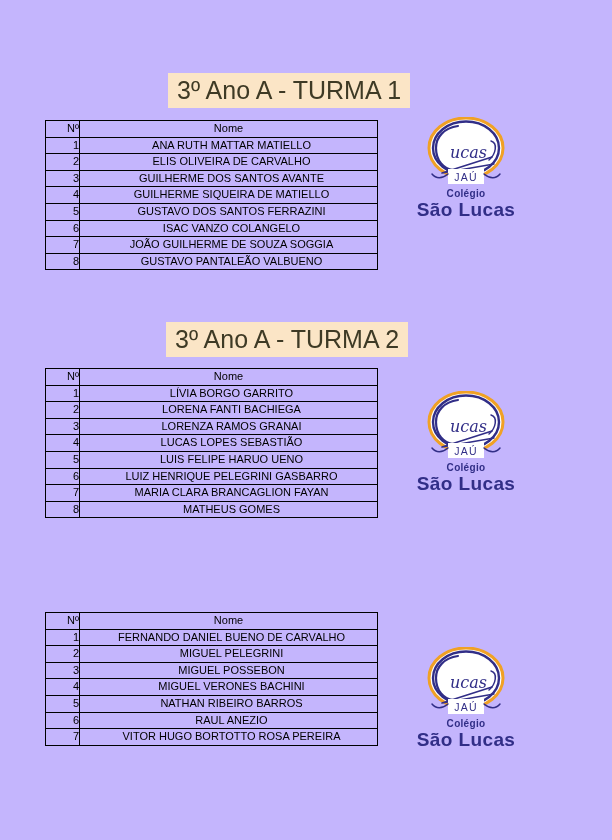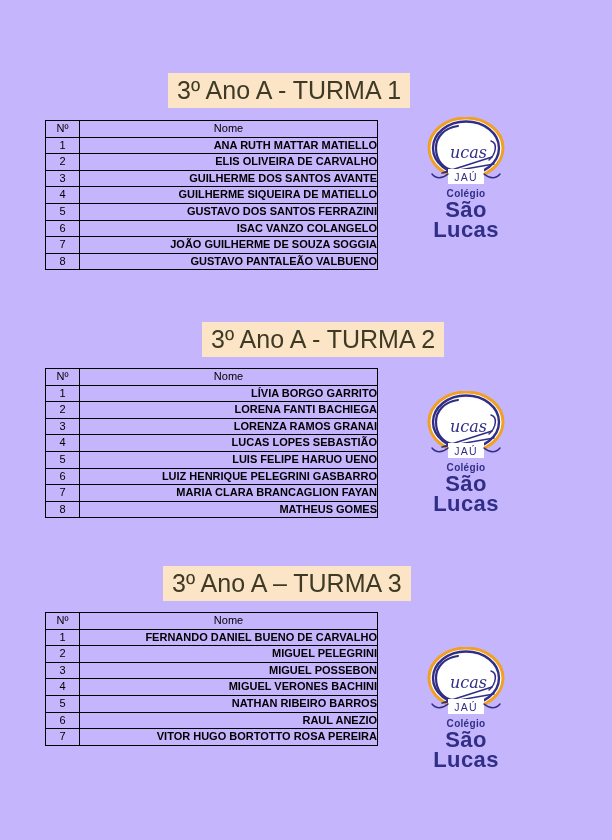--- a/index.html
+++ b/index.html
@@ -15,21 +15,21 @@
     position:absolute;
     display:inline-block;
     background:#FBE5C6;
     color:#3E3A25;
     font-size:25px;
     line-height:27px;
     padding:4px 9px;
     white-space:nowrap;
   }
   .title1{top:73px;left:168px;}
-  .title2{top:322px;left:166px;margin-left:36px;}
+  .title2{top:322px;left:166px;}
   .title3{top:566px;left:163px;}
   
   table.roster{
     position:absolute;
     left:45px;
     width:333px;
     border-collapse:collapse;
     table-layout:fixed;
   }
   .tbl1{top:120px;}
@@ -39,44 +39,44 @@
     border:1px solid #000000;
     font-size:11px;
     font-weight:normal;
     color:#000000;
     height:15.6px;
     line-height:15.6px;
     padding:0;
     overflow:hidden;
     white-space:nowrap;
   }
-  .roster th.num-h, .roster td.num{width:33px;text-align:center;}
+  .roster th.num-h, .roster td.num{width:33px;text-align:right;}
   .roster th.name-h{text-align:center;}
-  .roster td.name{text-align:right;padding-left:6px;font-weight:bold;}
+  .roster td.name{text-align:center;padding-left:6px;}
   
   .logo{
     position:absolute;
     left:410px;
     width:112px;
     text-align:center;
     color:#312E87;
   }
   .logo1{top:117px;}
   .logo2{top:391px;}
   .logo3{top:647px;}
   .logo svg{display:block;margin:0 auto;}
   .logo .colegio{
     font-size:10px;
     font-weight:bold;
     letter-spacing:0.3px;
     margin-top:3px;
     line-height:12px;
   }
   .logo .saolucas{
-    font-size:22px;
+    font-size:19px;
     font-weight:bold;
     letter-spacing:0.4px;
     line-height:20px;
   }
   .emblem-script{
     font-family:"DejaVu Serif",serif;
     font-style:italic;
     font-size:16px;
     fill:#312E87;
   }
@@ -209,21 +209,20 @@
       <path d="M26,56 L76,40 M26,56 L78,47" fill="none" stroke="#312E87" stroke-width="1.6" stroke-linecap="round"></path>
       <rect x="32" y="52" width="36" height="15" fill="#ffffff"></rect>
       <path d="M32,57 C26,62 20,62 16,57" fill="none" stroke="#312E87" stroke-width="1.5" stroke-linecap="round"></path>
       <path d="M68,57 C74,62 80,62 84,57" fill="none" stroke="#312E87" stroke-width="1.5" stroke-linecap="round"></path>
       <text class="emblem-city" x="50" y="64" text-anchor="middle">JAÚ</text>
     </svg>
     <div class="colegio">Colégio</div>
     <div class="saolucas">São Lucas</div>
   </div>
 
-  <div class="section-title title3">3º Ano A – TURMA 3</div>
 
   <table class="roster tbl3">
     <thead>
       <tr>
         <th class="num-h">Nº</th>
         <th class="name-h">Nome</th>
       </tr>
     </thead>
     <tbody>
         <tr>

